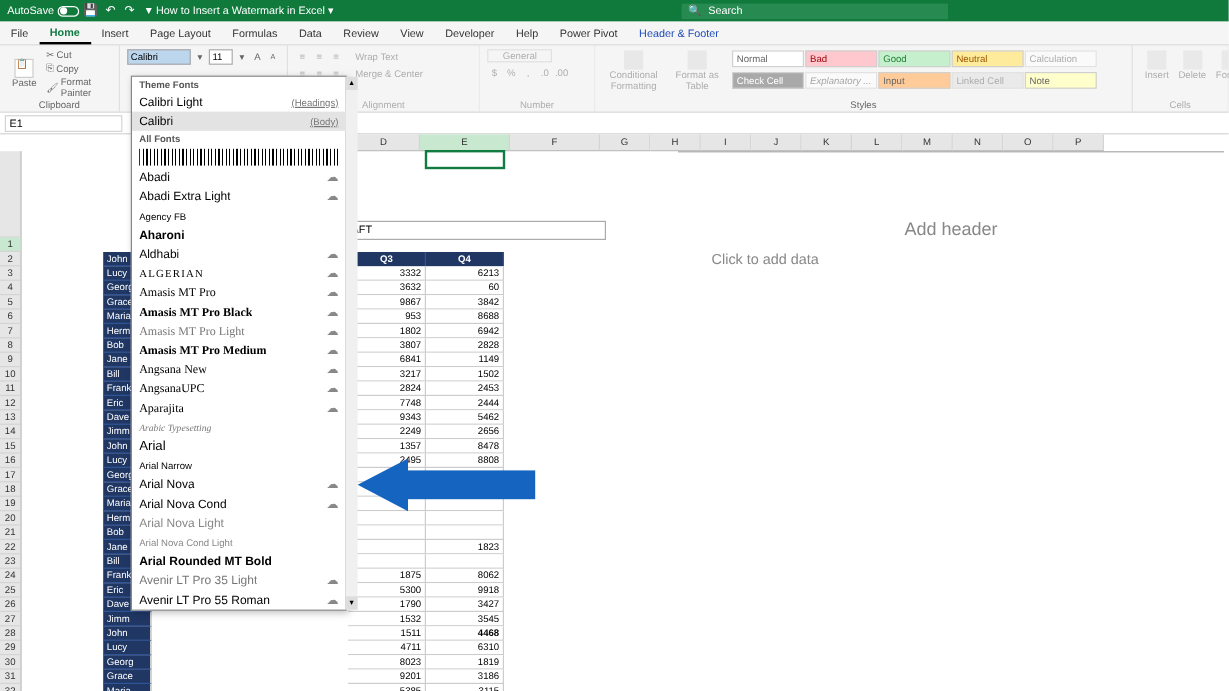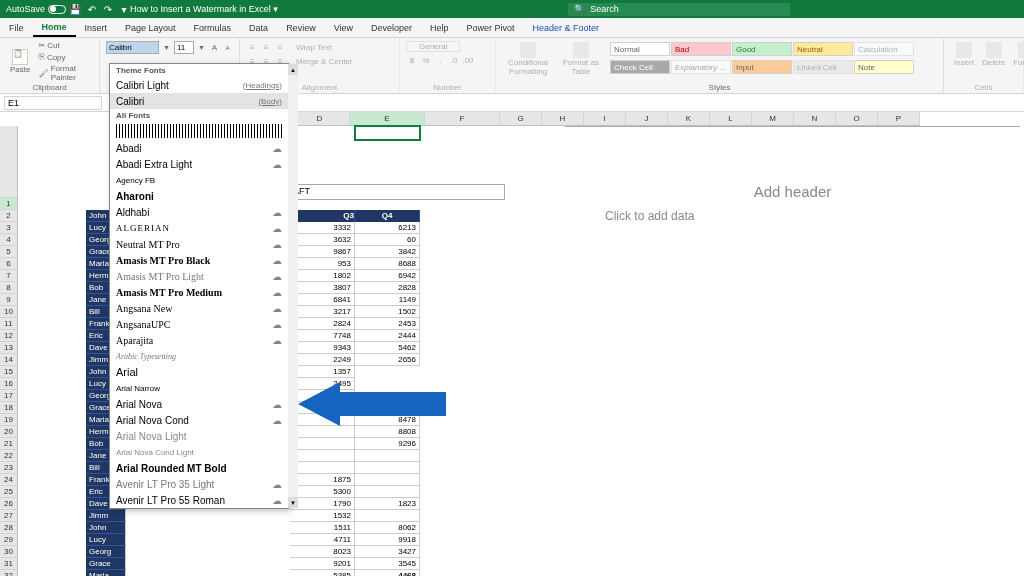--- a/index.html
+++ b/index.html
@@ -79,21 +79,21 @@
   .fd-barcode { height: 14px; margin: 2px 6px; background: repeating-linear-gradient(90deg,#000 0,#000 1px,#fff 1px,#fff 3px); }
 
   
   .big-arrow { position: absolute; top: 382px; left: 298px; z-index: 200; }
   .arrow-head { width: 0; height: 0; border-top: 22px solid transparent; border-bottom: 22px solid transparent; border-right: 42px solid #1565c0; display: inline-block; vertical-align: middle;}
   .arrow-body { width: 108px; height: 24px; background: #1565c0; display: inline-block; vertical-align: middle; margin-left:-2px;}
 
   
   .right-panel { position: absolute; top: 126px; left: 565px; right: 4px; bottom: 4px; border-top: 1px solid #aaa; padding-top: 58px;}
   .rp-header { position: absolute; top: 56px; left: 50%; transform: translateX(-50%); color: #888; font-size: 15px; }
-  .rp-data { position: absolute; top: 82px; left: 40px; color: #888; font-size: 12px; }
+  .rp-data { position: absolute; top: 82px; left: 28px; color: #888; font-size: 12px; }
   .rp-add-hdr { position: absolute; top:59px; left: 68px; width: 210px; height:14px; text-align:center; font-size:8px; color:#999; }
 
   .disabled { opacity: 0.5; }
 </style>
 </head>
 <body>
 
 <div class="title-bar">
   <div class="title-left">
     <div class="autosave-pill">
@@ -334,21 +334,21 @@
       <div class="data-cell name-cell" style="width: 40px;">Eric</div>
       <div class="data-cell name-cell" style="width: 40px;">Dave</div>
       <div class="data-cell name-cell" style="width: 40px;">Jimm</div>
       <div class="data-cell name-cell" style="width: 40px;">John</div>
       <div class="data-cell name-cell" style="width: 40px;">Lucy</div>
       <div class="data-cell name-cell" style="width: 40px;">Georg</div>
       <div class="data-cell name-cell" style="width: 40px;">Grace</div>
       <div class="data-cell name-cell" style="width: 40px;">Maria</div>
     </div>
     <div class="data-col" style="left: 272px; width: 65px;">
-      <div class="data-hdr" style="width: 65px; text-align: right;">Q3</div>
+      <div class="data-hdr" style="width: 65px;">Q3</div>
       <div class="data-cell num-cell" style="width: 65px;">3332</div>
       <div class="data-cell num-cell" style="width: 65px;">3632</div>
       <div class="data-cell num-cell" style="width: 65px;">9867</div>
       <div class="data-cell num-cell" style="width: 65px;">953</div>
       <div class="data-cell num-cell" style="width: 65px;">1802</div>
       <div class="data-cell num-cell" style="width: 65px;">3807</div>
       <div class="data-cell num-cell" style="width: 65px;">6841</div>
       <div class="data-cell num-cell" style="width: 65px;">3217</div>
       <div class="data-cell num-cell" style="width: 65px;">2824</div>
       <div class="data-cell num-cell" style="width: 65px;">7748</div>
@@ -380,21 +380,21 @@
       <div class="data-cell num-cell" style="width: 65px;">3842</div>
       <div class="data-cell num-cell" style="width: 65px;">8688</div>
       <div class="data-cell num-cell" style="width: 65px;">6942</div>
       <div class="data-cell num-cell" style="width: 65px;">2828</div>
       <div class="data-cell num-cell" style="width: 65px;">1149</div>
       <div class="data-cell num-cell" style="width: 65px;">1502</div>
       <div class="data-cell num-cell" style="width: 65px;">2453</div>
       <div class="data-cell num-cell" style="width: 65px;">2444</div>
       <div class="data-cell num-cell" style="width: 65px;">5462</div>
       <div class="data-cell num-cell" style="width: 65px;">2656</div>
-      <div class="data-cell num-cell" style="width: 65px; margin-top: 48px;">8478</div>
+      <div class="data-cell num-cell" style="width: 65px;">8478</div>
       <div class="data-cell num-cell" style="width: 65px;">8808</div>
       <div class="data-cell num-cell" style="width: 65px;">9296</div>
       <div class="data-cell num-cell" style="width: 65px;"></div>
       <div class="data-cell num-cell" style="width: 65px;"></div>
       <div class="data-cell num-cell" style="width: 65px;"></div>
       <div class="data-cell num-cell" style="width: 65px;"></div>
       <div class="data-cell num-cell" style="width: 65px;">1823</div>
       <div class="data-cell num-cell" style="width: 65px;"></div>
       <div class="data-cell num-cell" style="width: 65px;">8062</div>
       <div class="data-cell num-cell" style="width: 65px;">9918</div>
@@ -445,21 +445,21 @@
       </div>
       <div class="fd-item">
         <span class="fd-name" style="">Aldhabi</span>
         <span class="fd-cloud">☁</span>
       </div>
       <div class="fd-item">
         <span class="fd-name" style="font-family:serif;letter-spacing:1px;font-size:9px;">ALGERIAN</span>
         <span class="fd-cloud">☁</span>
       </div>
       <div class="fd-item">
-        <span class="fd-name" style="font-family:serif;">Neutral MT Pro</span>
+        <span class="fd-name" style="font-family:serif;">Amasis MT Pro</span>
         <span class="fd-cloud">☁</span>
       </div>
       <div class="fd-item">
         <span class="fd-name" style="font-family:serif;font-weight:bold;">Amasis MT Pro Black</span>
         <span class="fd-cloud">☁</span>
       </div>
       <div class="fd-item">
         <span class="fd-name" style="font-family:serif;color:#777;">Amasis MT Pro Light</span>
         <span class="fd-cloud">☁</span>
       </div>

